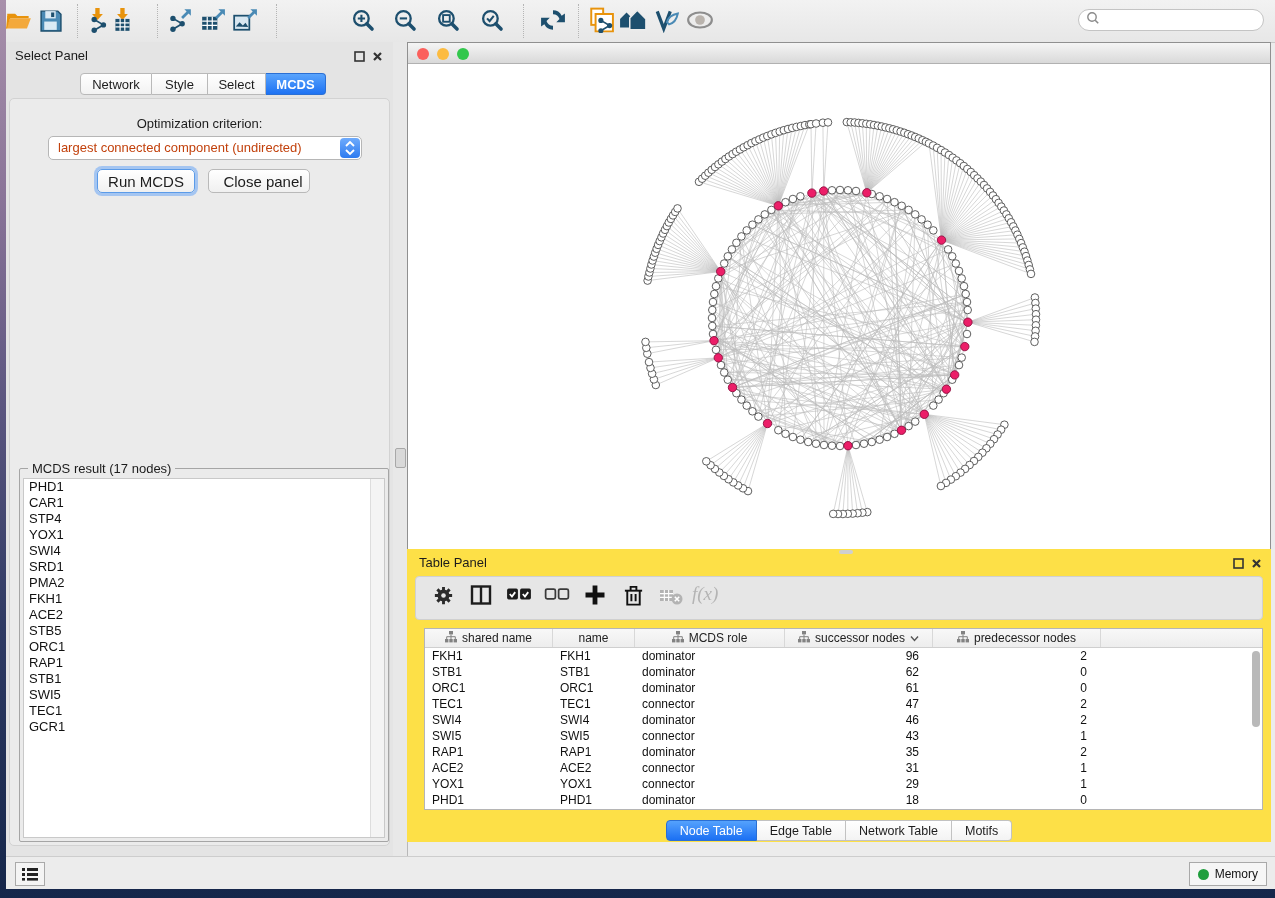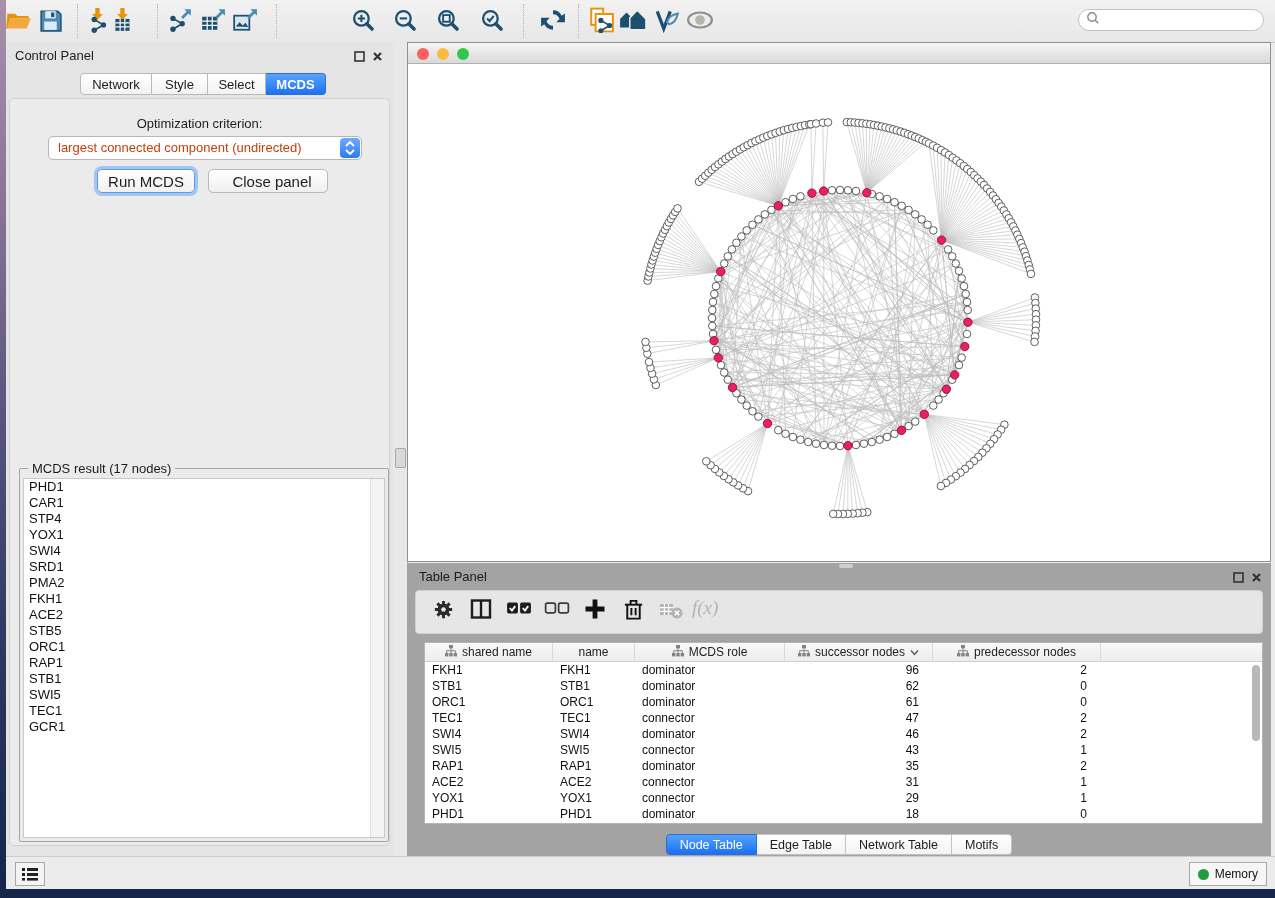--- a/index.html
+++ b/index.html
@@ -25,37 +25,37 @@
   .seg:last-child{border-radius:0 4px 4px 0;font-weight:bold;}
   .seg.active{background:linear-gradient(#59a4fd,#1d72f3);border-color:#2a6fd4;color:#fff;}
   #cp-inset{position:absolute;left:3px;top:56px;width:381px;height:748px;background:#ebebeb;border:1px solid #d2d2d2;border-radius:5px;box-sizing:border-box;}
   #opt-label{position:absolute;left:0;top:17px;width:100%;text-align:center;font-size:13px;color:#1c1c1c;}
   #criterion-combo{position:absolute;left:38px;top:37px;width:314px;height:24px;background:#fff;border:1px solid #b6b6b6;border-radius:5px;box-sizing:border-box;cursor:pointer;}
   #criterion-combo .val{position:absolute;left:9px;top:3px;font-size:13px;color:#c2410c;white-space:nowrap;}
   #combo-stepper{position:absolute;right:1px;top:1px;width:20px;height:20px;border-radius:4px;background:linear-gradient(#6fabfc,#2d7bf0);}
   #combo-stepper svg{position:absolute;left:4px;top:2px;}
   .cp-btn{position:absolute;top:70px;height:24px;background:linear-gradient(#ffffff,#f0f0f0);border:1px solid #b9b9b9;border-radius:5px;font-size:15px;color:#1c1c1c;display:flex;align-items:center;justify-content:center;box-sizing:border-box;cursor:pointer;}
   #run-btn{left:87px;width:98px;border-color:#5b9be8;box-shadow:0 0 0 3px rgba(105,165,245,.55);}
-  #close-btn{left:198px;width:120px;padding-left:8px;}
+  #close-btn{left:198px;width:102px;padding-left:8px;}
   #result-group{position:absolute;left:9px;top:369px;width:368px;height:372px;border:1px solid #a5a5a5;border-radius:2px;}
   #result-legend{position:absolute;left:8px;top:-8px;background:#ebebeb;padding:0 4px;font-size:13px;color:#1c1c1c;}
   #result-list{position:absolute;left:3px;top:9px;right:3px;bottom:3px;background:#fff;border:1px solid #c9c9c9;overflow:hidden;}
   .result-item{font-size:13px;line-height:16px;padding-left:5px;color:#111;cursor:default;}
   #result-scroll{position:absolute;right:0;top:0;bottom:0;width:13px;background:#f4f4f4;border-left:1px solid #ddd;}
   
   #vsplit{position:absolute;left:387px;top:42px;width:14px;height:814px;background:#e8e8e8;border-right:1px solid #b8b8b8;cursor:col-resize;}
   #vsplit .grip{position:absolute;left:2px;top:406px;width:9px;height:18px;background:#d9d9d9;border:1px solid #a8a8a8;border-radius:2px;}
   
   #netview{position:absolute;left:401px;top:42px;width:864px;height:520px;border:1px solid #909090;background:#fff;box-sizing:border-box;}
   #net-titlebar{position:absolute;left:0;top:0;width:100%;height:21px;background:linear-gradient(#f5f5f5,#d9d9d9);border-bottom:1px solid #b1b1b1;box-sizing:border-box;}
   .tl{position:absolute;top:4.5px;width:12px;height:12px;border-radius:50%;cursor:pointer;}
   #net-title{position:absolute;left:0;top:3px;width:100%;text-align:center;font-size:12.5px;color:#222;}
   #net-canvas{position:absolute;left:1px;top:21px;width:861px;height:496px;}
   
-  #table-panel{position:absolute;left:401px;top:563px;width:864px;height:293px;background:#a3a3a3;}
+  #table-panel{position:absolute;left:401px;top:549px;width:864px;height:293px;background:#fde047;}
   #tp-grip{position:absolute;left:50%;top:1px;width:14px;height:4px;background:#cfcfcf;border-radius:2px;}
   #tp-toolbar{position:absolute;left:8px;top:27px;right:8px;height:44px;background:#e6e6e6;border:1px solid #d0d0d0;border-radius:4px;display:flex;align-items:center;padding-left:14px;box-sizing:border-box;}
   .tp-ic{width:26px;height:26px;margin-right:12px;display:flex;align-items:flex-end;justify-content:center;cursor:pointer;}
   .tp-ic.disabled{cursor:default;}
   #node-table{position:absolute;left:17px;top:79px;width:839px;height:182px;background:#fff;border:1px solid #b5b5b5;box-sizing:border-box;overflow:hidden;}
   #thead{display:flex;height:18px;background:linear-gradient(#f8f8f8,#ededed);border-bottom:1px solid #cfcfcf;}
   .th{display:flex;align-items:center;justify-content:center;font-size:12px;color:#222;border-right:1px solid #d8d8d8;box-sizing:border-box;gap:5px;cursor:pointer;}
   .trow{display:flex;height:16px;}
   .td{font-size:12px;color:#111;box-sizing:border-box;padding-left:7px;line-height:16px;white-space:nowrap;overflow:hidden;}
   .td.num{text-align:right;padding-right:14px;}
@@ -223,21 +223,21 @@
       <span id="search-ic"><svg width="14" height="14" viewBox="0 0 14 14">
             <circle cx="6" cy="6" r="4.2" fill="none" stroke="#8a8a8a" stroke-width="1.4"></circle>
             <path d="M9.2 9.2l3 3" stroke="#8a8a8a" stroke-width="1.6"></path>
           </svg></span>
       <input value="" placeholder="" style="">
     </div>
   </div>
 
   <div id="control-panel">
     <div class="panel-title-row">
-      <span class="panel-title">Control Panel</span>
+      <span class="panel-title">Select Panel</span>
       <span class="ttl-ic" style="right:27px;"><svg width="13" height="13">
             <rect x="2" y="2" width="9" height="9" fill="none" stroke="#333" stroke-width="1.6"></rect>
           </svg></span>
       <span class="ttl-ic" style="right:9px;"><svg width="13" height="13">
             <path d="M3 3l7 7M10 3l-7 7" stroke="#333" stroke-width="2.2"></path>
           </svg></span>
     </div>
     <div id="cp-tabs">
         <div class="seg" style="width:72px">Network</div>
         <div class="seg" style="width:56px">Style</div>

